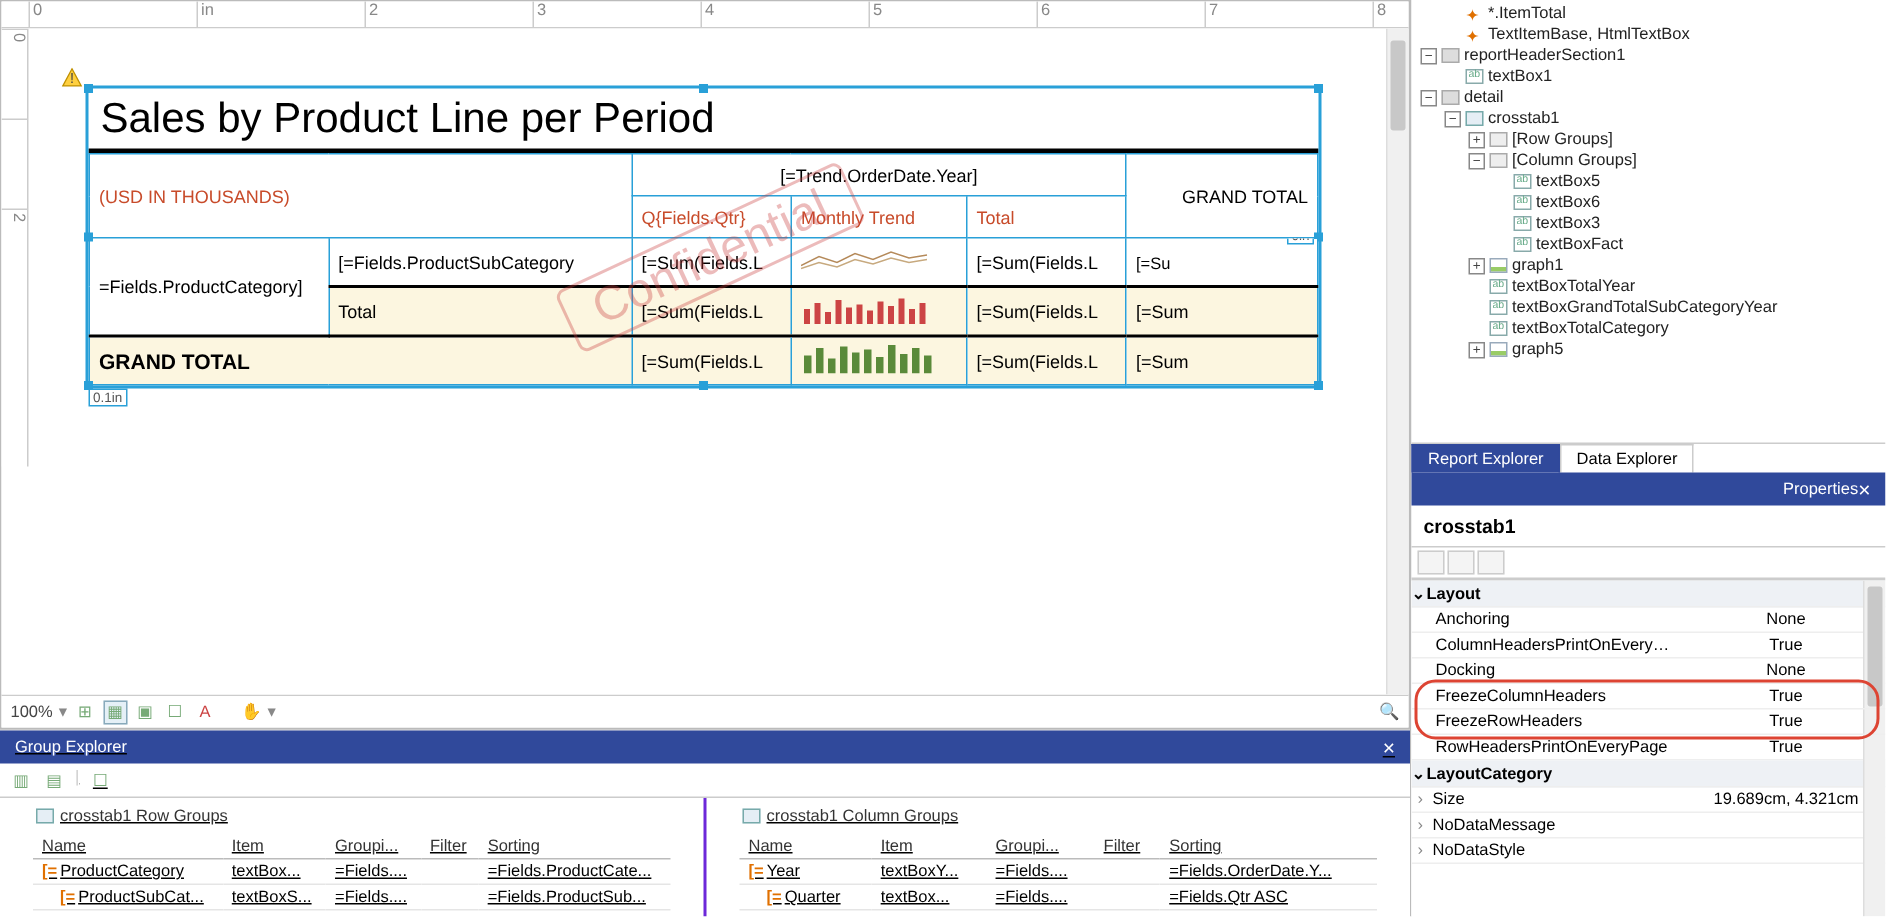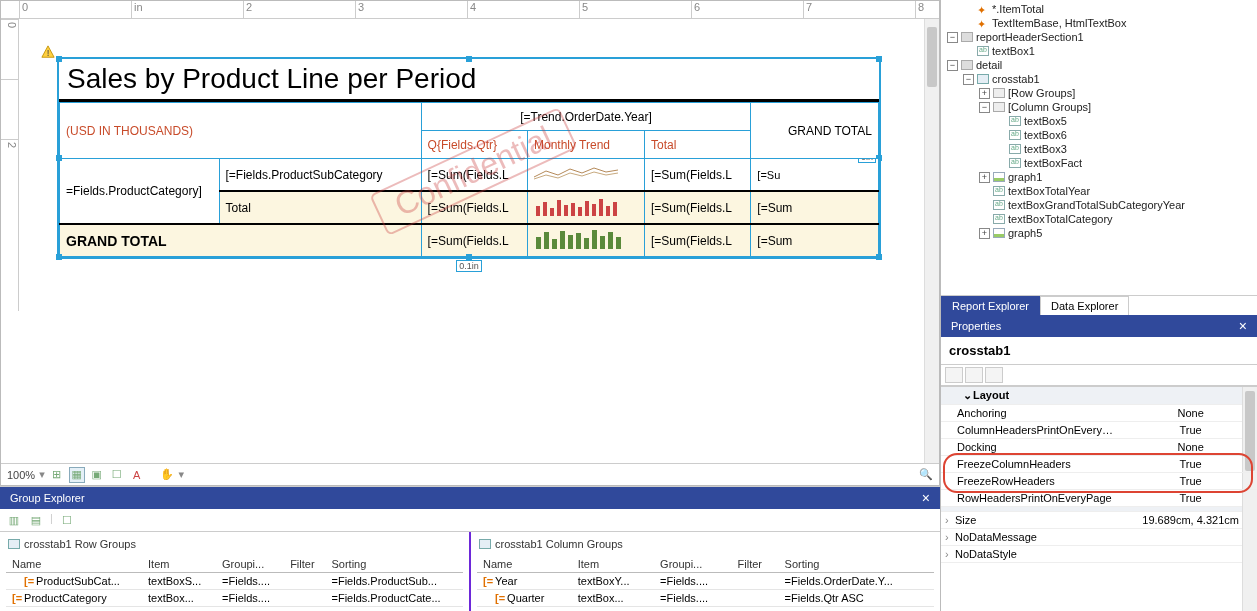--- a/index.html
+++ b/index.html
@@ -46,24 +46,24 @@
 .zicon { width: 16px; height: 16px; display: inline-flex; align-items: center; justify-content: center; color: #7a7; border: 1px solid transparent; }
 .zicon.sel { border: 1px solid #8ab; background: #e5f0f7; }
 
 
 .dsrow { height: 26px; display: flex; align-items: center; gap: 6px; padding: 3px 8px; border-top: 1px solid #ccc; font-size: 11px; }
 .db-ico { width: 12px; height: 12px; display: inline-block; background: #e6b800; border-radius: 2px; }
 
 
 .panel-title { background: #30499b; color: #fff; padding: 3px 10px; font-size: 12px; display: flex; align-items: center; justify-content: space-between; }
 .panel-title .x { cursor: pointer; font-size: 14px; }
-.ge { border-top: 1px solid #ccc; }
+.ge { border-top: 1px solid #ccc; text-decoration: underline; }
 .ge-tools { display: flex; gap: 6px; padding: 3px 6px; border-bottom: 1px solid #ccc; }
 .ge-cols { display: flex; }
-.ge-half { flex: 1; padding: 4px 6px; }
+.ge-half { flex: 1; padding: 4px 22px; }
 .ge-sub { font-size: 11px; color: #333; padding: 2px 0 6px 2px; display: flex; gap: 4px; align-items: center; }
 .ge-grid { width: 100%; border-collapse: collapse; }
 .ge-grid th, .ge-grid td { text-align: left; font-size: 11px; padding: 2px 6px; border-bottom: 1px solid #e5e5e5; white-space: nowrap; overflow: hidden; text-overflow: ellipsis; }
 .ge-grid th { color: #333; border-bottom: 1px solid #bbb; font-weight: 400; }
 .rg-ico { color: #e07000; font-weight: bold; margin-right: 2px; }
 
 
 .tree { height: 295px; overflow: auto; padding: 2px 4px; font-size: 11px; color: #222; }
 .tree ul { list-style: none; padding-left: 16px; }
 .tree li { padding: 1px 0; white-space: nowrap; display: flex; align-items: center; gap: 3px; }
@@ -75,30 +75,30 @@
 .nico.txt::before { content: "ab"; font-size: 7px; color: #6a8; position: absolute; top: -1px; left: 1px; }
 .nico.cross { background: #e5eef5; border: 1px solid #7aa; }
 .nico.grp { background: #eee; border: 1px solid #aaa; }
 .nico.star { border: none; color: #e07000; }
 .nico.graph { border: 1px solid #9ab; background: linear-gradient(to top, #9c6 40%, transparent 40%); }
 
 .tabstrip { display: flex; border-top: 1px solid #ccc; }
 .tabstrip .tab { padding: 3px 10px; font-size: 11px; border: 1px solid #ccc; border-bottom: none; cursor: pointer; }
 .tabstrip .tab.active { background: #30499b; color: #fff; border-color: #30499b; }
 
-.props-title { display: flex; justify-content: space-between; }
+.props-title { display: flex; justify-content: flex-end; }
 .prop-head { padding: 6px 8px; font-weight: bold; font-size: 13px; border-bottom: 1px solid #ccc; }
 .prop-tools { display: flex; gap: 2px; padding: 2px 4px; border-bottom: 1px solid #ccc; }
 .pticon { width: 18px; height: 16px; border: 1px solid #ccc; background: #f4f4f4; }
 .prop-grid { flex: 1; overflow: auto; background: #fff; border-top: 1px solid #ccc; }
 .prow { display: flex; font-size: 11px; border-bottom: 1px solid #eee; }
 .prow .pn { width: 58%; padding: 2px 6px 2px 16px; overflow: hidden; text-overflow: ellipsis; white-space: nowrap; }
 .prow .pv { flex: 1; padding: 2px 4px; overflow: hidden; text-overflow: ellipsis; white-space: nowrap; text-align: center; }
 .pcat { background: #eef1f5; font-weight: bold; }
-.pcat .pn { padding-left: 22px; }
+.pcat .pn { padding-left: 0; }
 .pcat .chev { display: inline-block; width: 10px; }
 .highlight-oval { position: relative; }
 .highlight-oval::after { content: ""; position: absolute; left: 2px; right: 4px; top: -3px; bottom: -3px; border: 2px solid #d43; border-radius: 14px; pointer-events: none; }
 .scrollbar-v { position: absolute; top: 0; right: 0; bottom: 0; width: 15px; background: #f0f0f0; border-left: 1px solid #ddd; }
 .scroll-thumb { position: absolute; left: 2px; right: 2px; top: 8px; height: 60px; background: #c8c8c8; border-radius: 2px; }
 </style>
 </head>
 <body>
 
 <div class="left">
@@ -211,21 +211,21 @@
                             <rect x="74" y="3" width="5" height="17"></rect>
                             <rect x="82" y="8" width="5" height="12"></rect>
                   </g>
                         </svg></td>
                   <td class="yellow" style="border-top:2px solid #000">[=Sum(Fields.L</td>
                   <td class="yellow right-align" style="border-top:2px solid #000">[=Sum</td>
                 </tr>
               </tbody>
                 </table>
             </div>
-            <div style="text-align:center;margin-top:2px"><span style="background:#fff;border:1px solid #29a0d8;font-size:9px;padding:0 2px;color:#555">0.1in</span></div>
+            <div style="margin-top:2px"><span style="background:#fff;border:1px solid #29a0d8;font-size:9px;padding:0 2px;color:#555">0.1in</span></div>
           </div>
         </div>
       </div>
     </div>
     <div class="zoombar">
       <span>100%</span>
       <span style="color:#888">▾</span>
       <span class="zicon">⊞</span>
       <span class="zicon sel">▦</span>
       <span class="zicon">▣</span>
@@ -259,32 +259,32 @@
         <table class="ge-grid">
           <tbody>
               <tr>
                 <th>Name</th>
                 <th>Item</th>
                 <th>Groupi...</th>
                 <th>Filter</th>
                 <th>Sorting</th>
               </tr>
           <tr>
+                <td><span class="rg-ico">[=</span><span>ProductCategory</span></td>
+                <td>textBox...</td>
+                <td>=Fields....</td>
+                <td></td>
+                <td>=Fields.ProductCate...</td>
+              </tr>
+          <tr>
                 <td style="padding-left:18px"><span class="rg-ico">[=</span><span>ProductSubCat...</span></td>
                 <td>textBoxS...</td>
                 <td>=Fields....</td>
                 <td></td>
                 <td>=Fields.ProductSub...</td>
-              </tr>
-          <tr>
-                <td><span class="rg-ico">[=</span><span>ProductCategory</span></td>
-                <td>textBox...</td>
-                <td>=Fields....</td>
-                <td></td>
-                <td>=Fields.ProductCate...</td>
               </tr>
         </tbody>
           </table>
       </div>
       <div class="ge-half" style="border-left:2px solid #6d28d9">
         <div class="ge-sub">
             <span class="nico cross"></span>
             <span>crosstab1 Column Groups</span>
           </div>
         <table class="ge-grid">
@@ -449,20 +449,21 @@
         <div class="prow">
           <div class="pn">FreezeRowHeaders</div>
           <div class="pv">True</div>
         </div>
       </div>
       <div class="prow">
         <div class="pn">RowHeadersPrintOnEveryPage</div>
         <div class="pv">True</div>
       </div>
       <div class="prow pcat">
+        <div class="pn"><span class="chev">⌄</span>LayoutCategory</div>
         <div class="pv"></div>
       </div>
       <div class="prow">
         <div class="pn"><span style="display:inline-block;width:10px;margin-left:-12px;color:#888">›</span>Size</div>
         <div class="pv">19.689cm, 4.321cm</div>
       </div>
       <div class="prow">
         <div class="pn"><span style="display:inline-block;width:10px;margin-left:-12px;color:#888">›</span>NoDataMessage</div>
         <div class="pv"></div>
       </div>

